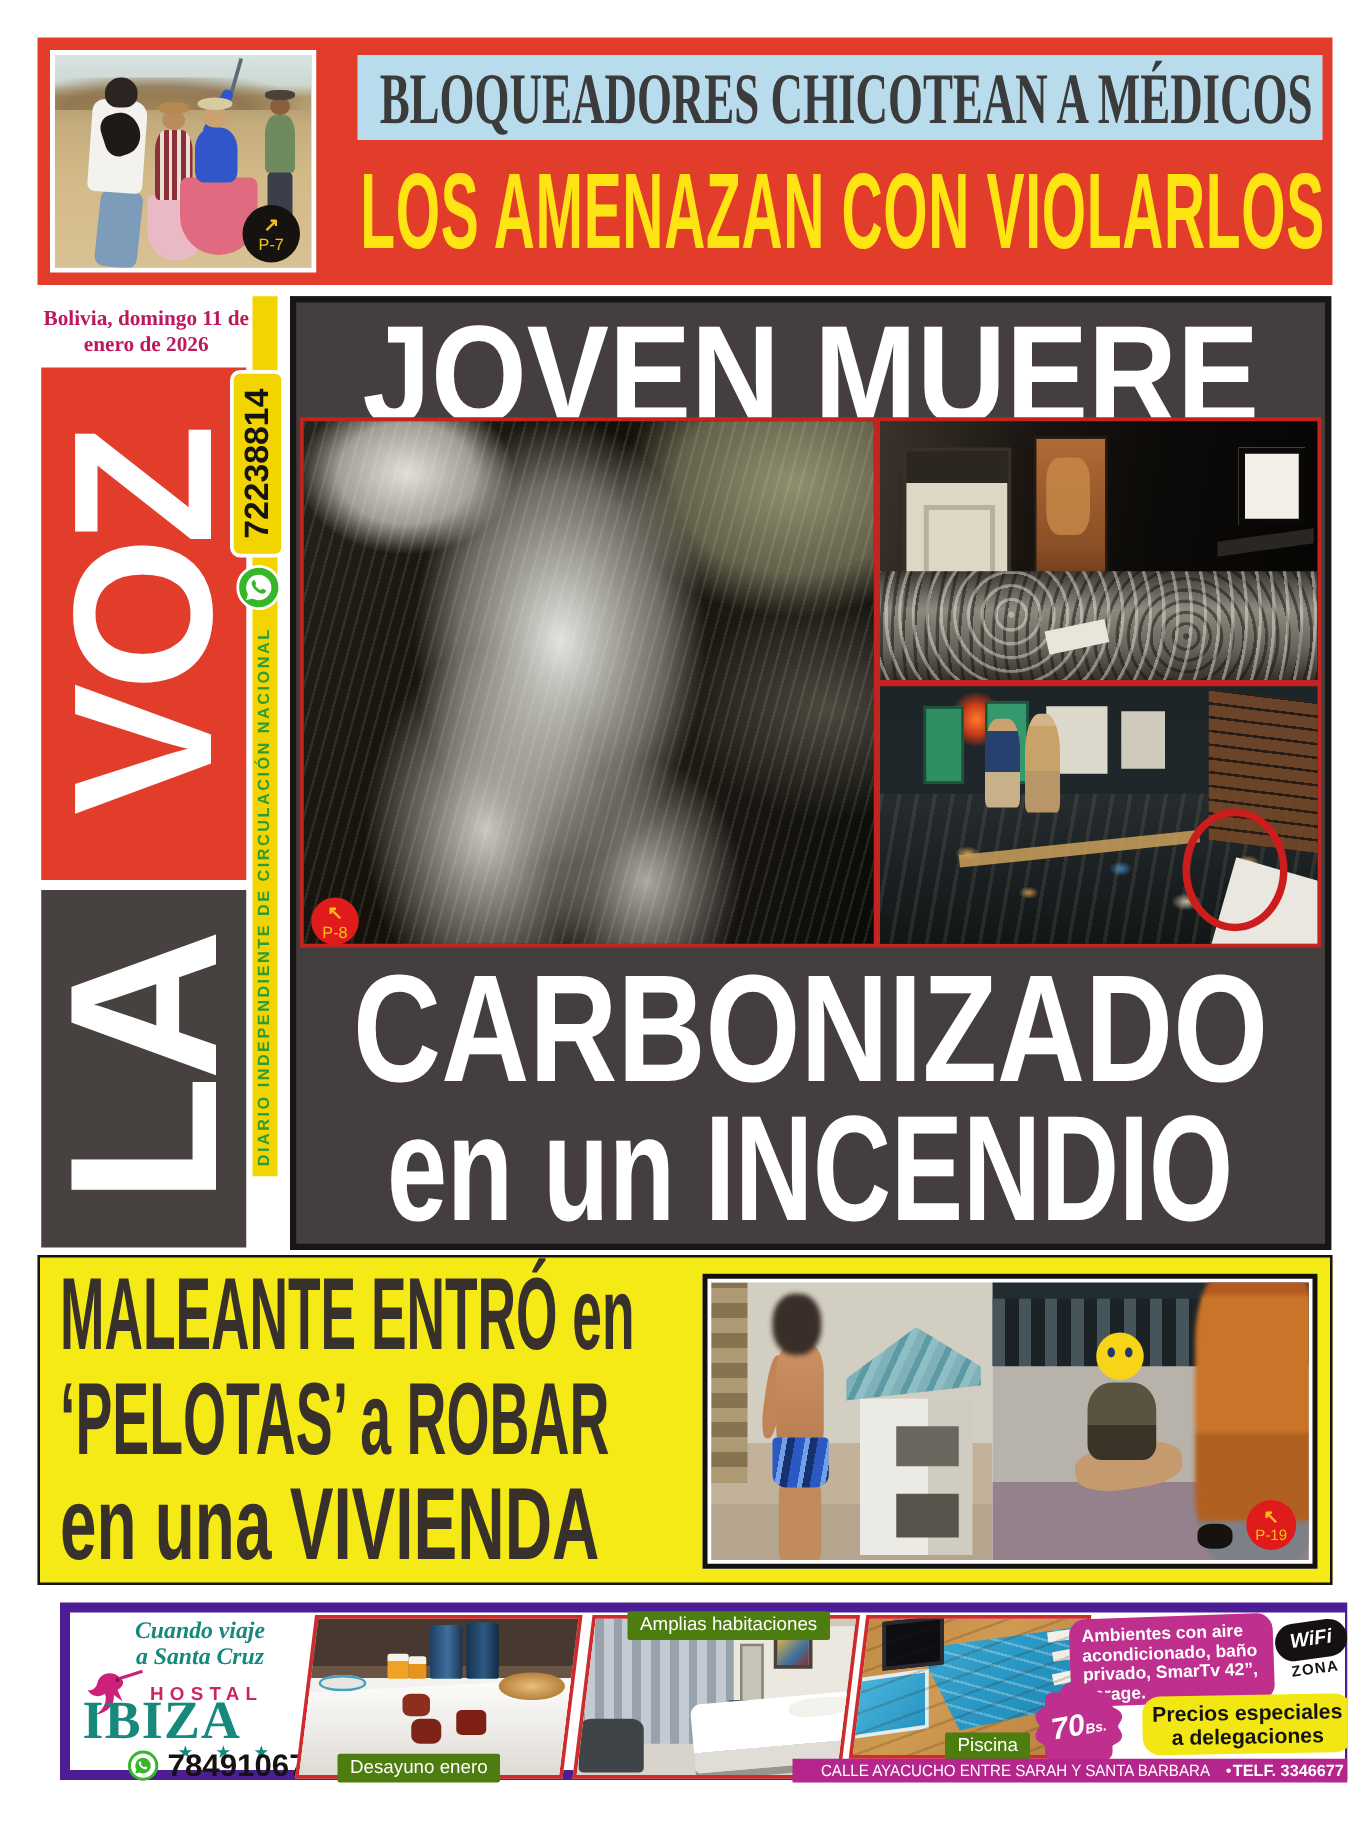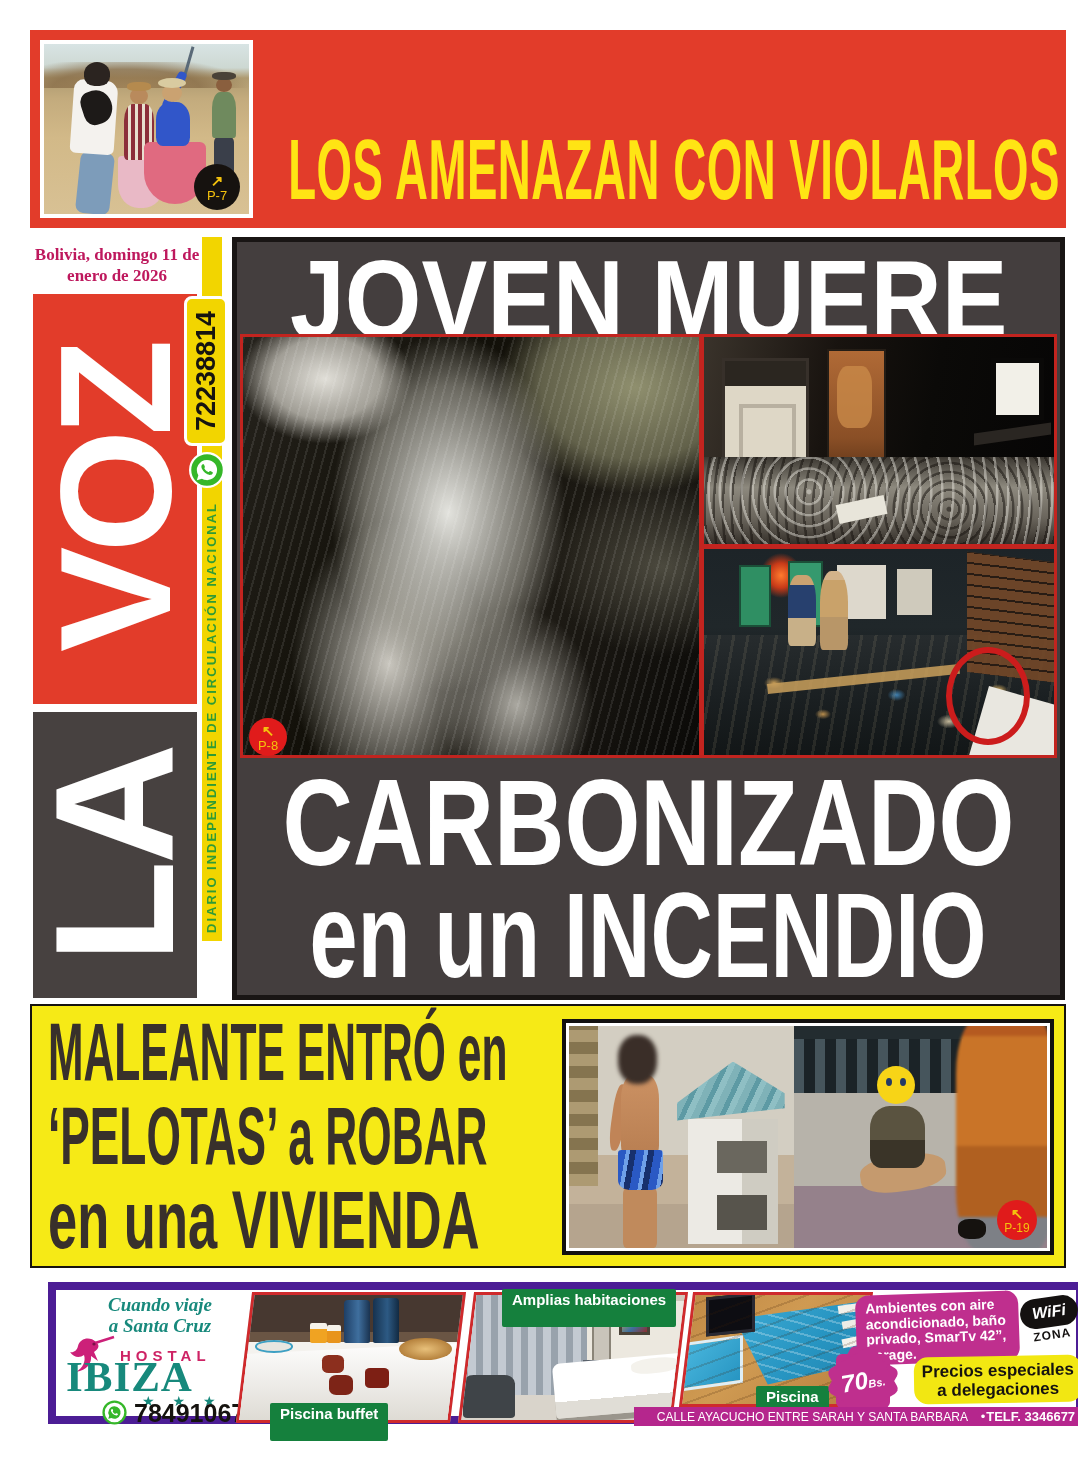--- a/index.html
+++ b/index.html
@@ -202,22 +202,22 @@
       clip-path:polygon(30% 22%, 92% 6%, 103% 58%, 46% 82%);
       background:linear-gradient(135deg,#49b6dd 0%,#2795c2 60%,#1f7ea8 100%); }
   .pl-pool::after { content:""; position:absolute; inset:0;
       background:repeating-linear-gradient(15deg, rgba(255,255,255,.25) 0 2px, transparent 2px 10px); }
   .pl-small { left:4%; top:40%; width:30%; height:44%; transform:skewY(-8deg);
       background:linear-gradient(135deg,#49b6dd,#2795c2); border:3px solid #dfeef5; }
   .pl-tv { left:16%; top:0; width:24%; height:36%; background:#0d0d12; border:3px solid #2a2a33; transform:skewY(-6deg); }
   .pl-lounge1 { right:6%; top:8%; width:14%; height:7%; background:#f2f0ea; transform:rotate(-8deg); }
   .pl-lounge2 { right:3%; top:22%; width:15%; height:7%; background:#eeece6; transform:rotate(-10deg); }
   .pl-lounge3 { right:2%; top:38%; width:16%; height:8%; background:#f4f2ec; transform:rotate(-12deg); }
-  .ad-label { position:absolute; background:#15803d; color:#fff; font-weight:bold; font-size:15px;
-              padding:2px 10px 19px; border-radius:2px; white-space:nowrap; }
+  .ad-label { position:absolute; background:#4d7c0f; color:#fff; font-weight:normal; font-size:15px;
+              padding:2px 10px 4px; border-radius:2px; white-space:nowrap; }
   .lbl-breakfast { left:214px; top:113px; }
   .lbl-rooms { left:446px; top:-1px; }
   .lbl-pool { left:700px; top:96px; }
   .features { left:800px; top:3px; width:163px; height:70px; background:#bf2f8e; border-radius:13px;
               padding:6px 10px; color:#fff; font-weight:bold; font-size:14px; line-height:15.5px;
               transform:rotate(-2deg); }
   .wifi { left:962px; top:7px; width:64px; text-align:center; transform:rotate(-8deg); }
   .wifi-blob { width:58px; height:30px; background:#141110; border-radius:15px; color:#fff;
                font-style:italic; font-weight:bold; font-size:16px; line-height:30px; text-align:center; margin:0 auto; }
   .wifi-zone { color:#141110; font-weight:bold; font-size:12px; letter-spacing:1px; margin-top:1px; }
@@ -260,20 +260,26 @@
       <div class="abs whip-woman-hat"></div>
       <div class="abs bg-man-legs"></div>
       <div class="abs bg-man"></div>
       <div class="abs bg-man-head"></div>
       <div class="abs bg-man-hat"></div>
     </div>
     <div class="abs badge p7-badge">
       <span class="b-arrow">↗</span>
       <span class="b-label">P-7</span>
     </div>
+    <div class="abs kicker-strip">
+      <svg width="46" height="46" viewBox="0 0 40 40">
+        <path d="M38 2 L38 22 L30 14 L12 32 L7 27 L25 9 L18 2 Z" fill="#da251c"></path>
+      </svg>
+      <span class="cond kicker-text">BLOQUEADORES CHICOTEAN A MÉDICOS</span>
+    </div>
     <div class="abs top-headline">
       <span class="cond">LOS AMENAZAN CON VIOLARLOS</span>
     </div>
   </div>
 
   <div class="abs date-box">
     <div>Bolivia, domingo 11 de</div>
     <div>enero de 2026</div>
   </div>
   <div class="abs yellow-strip"></div>
@@ -423,21 +429,21 @@
       <div class="unskew pl-scene">
         <div class="abs pl-pool"></div>
         <div class="abs pl-small"></div>
         <div class="abs pl-tv"></div>
         <div class="abs pl-lounge1"></div>
         <div class="abs pl-lounge2"></div>
         <div class="abs pl-lounge3"></div>
       </div>
     </div>
 
-    <div class="ad-label lbl-breakfast">Piscina buffet</div>
+    <div class="ad-label lbl-breakfast">Desayuno enero</div>
     <div class="ad-label lbl-rooms">Amplias habitaciones</div>
     <div class="ad-label lbl-pool">Piscina</div>
 
     <div class="abs features">Ambientes con aire acondicionado, baño privado, SmarTv 42”, garage.</div>
     <div class="abs wifi">
       <div class="wifi-blob">WiFi</div>
       <div class="wifi-zone">ZONA</div>
     </div>
     <div class="abs burst">
       <i></i>

